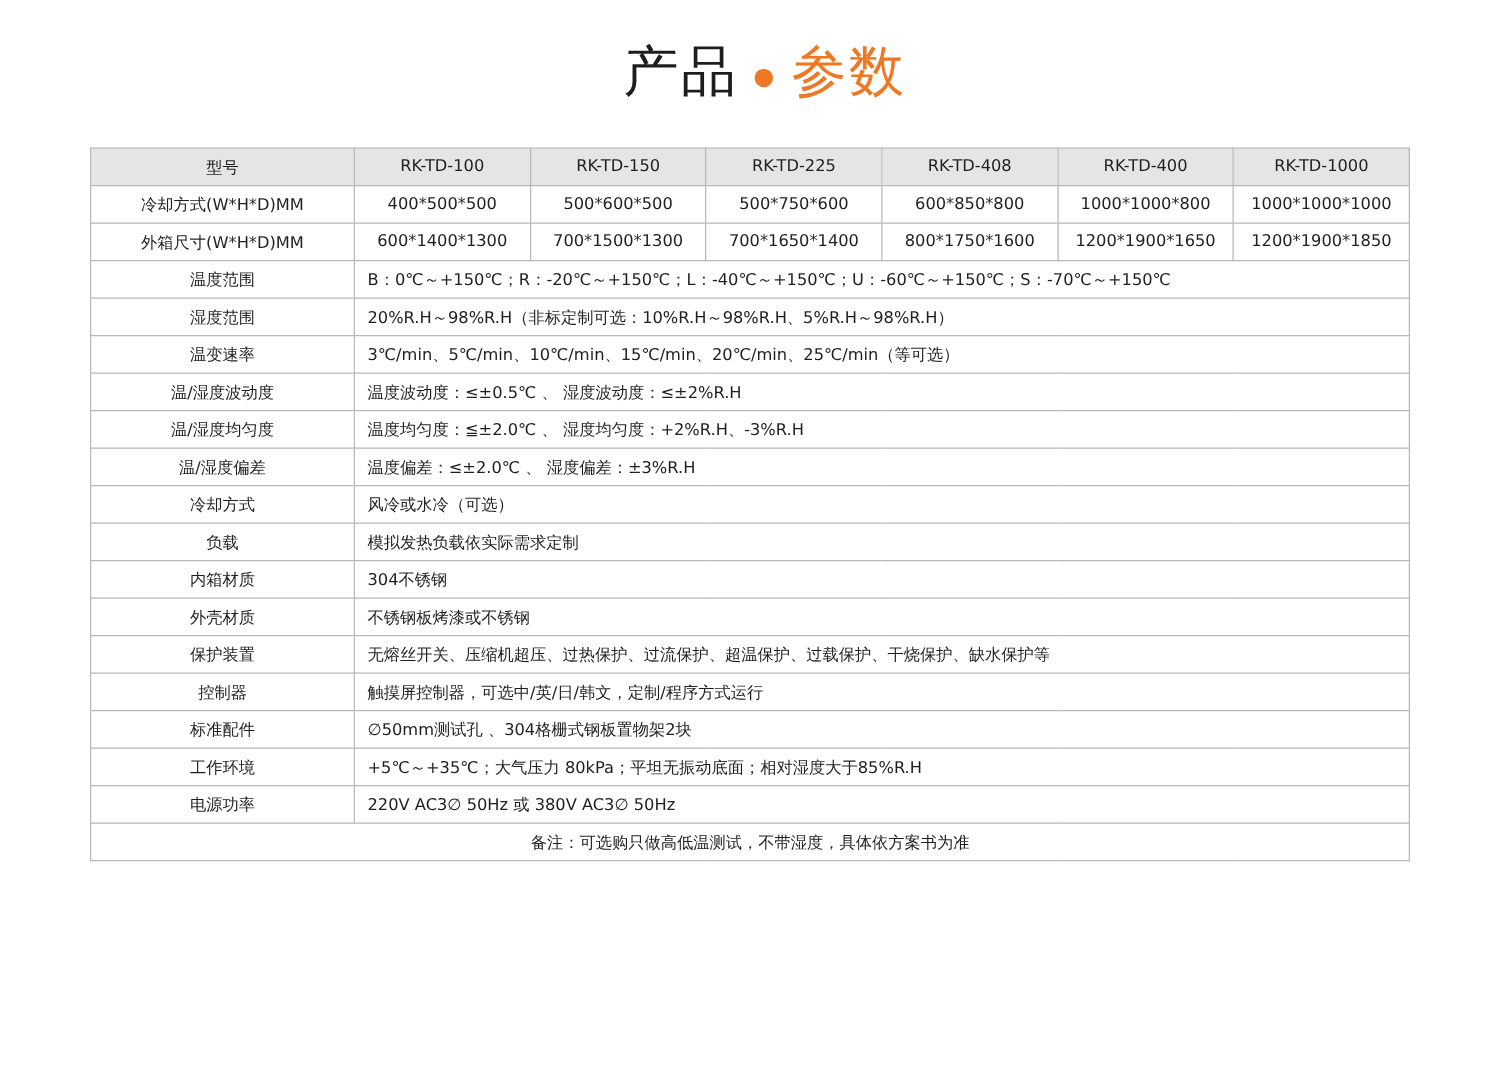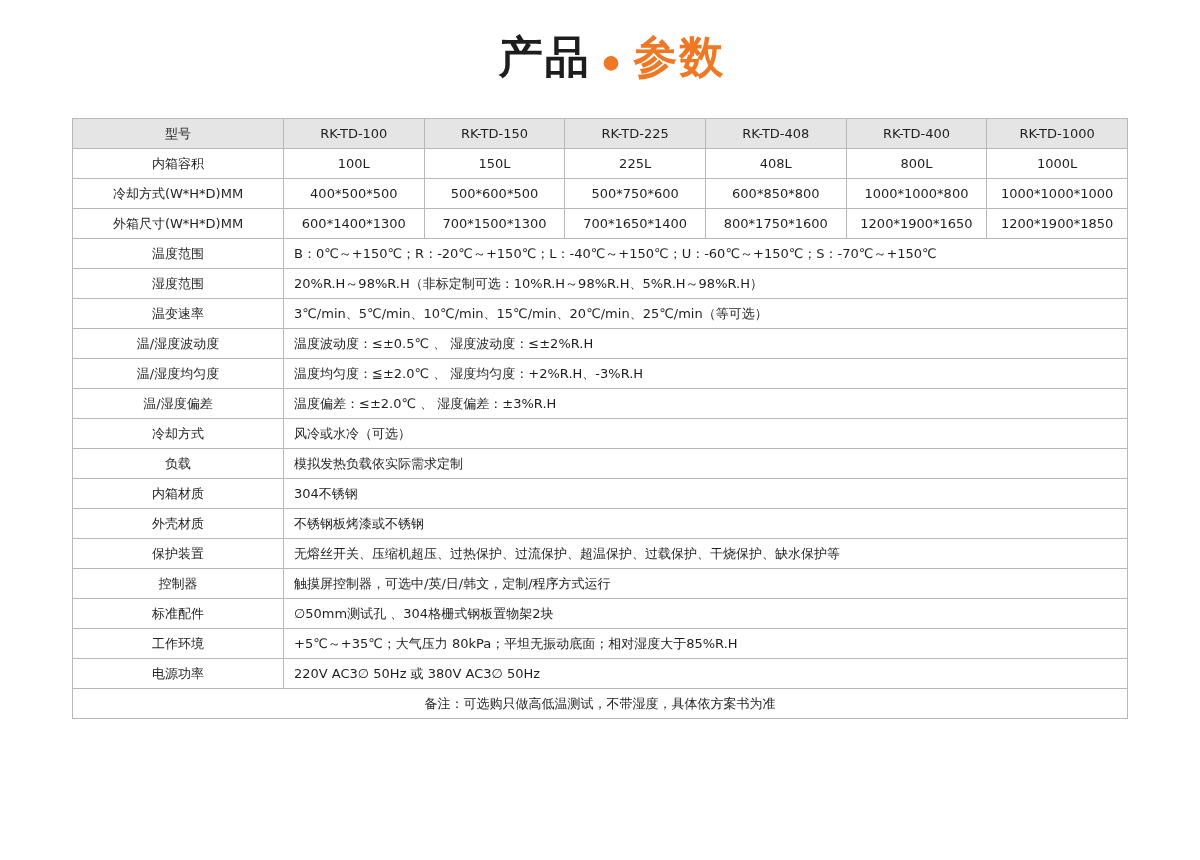--- a/index.html
+++ b/index.html
@@ -16,21 +16,21 @@
   }
   .page {
     position: relative;
     width: 1200px;
     height: 860px;
   }
   .title {
     text-align: center;
     padding-top: 28px;
     font-size: 44px;
-    font-weight: bold;
+    font-weight: normal;
     letter-spacing: 2px;
     font-family: "Liberation Serif", "DejaVu Serif", serif;
     margin-left: 24px;
   }
   .title .t-black { color: #1d1d1d; }
   .title .t-dot {
     color: #ee7824;
     font-size: 34px;
     vertical-align: middle;
     padding: 0 10px;
@@ -97,29 +97,20 @@
     <table class="spec">
       <tbody id="tbody">
           <tr class="hdr">
             <td class="label-col">型号</td>
             <td>RK-TD-100</td>
             <td>RK-TD-150</td>
             <td>RK-TD-225</td>
             <td>RK-TD-408</td>
             <td>RK-TD-400</td>
             <td>RK-TD-1000</td>
-          </tr>
-          <tr>
-            <td class="label-col">内箱容积</td>
-            <td class="val-center">100L</td>
-            <td class="val-center">150L</td>
-            <td class="val-center">225L</td>
-            <td class="val-center">408L</td>
-            <td class="val-center">800L</td>
-            <td class="val-center">1000L</td>
           </tr>
           <tr>
             <td class="label-col smallcaps">冷却方式(W*H*D)MM</td>
             <td class="val-center">400*500*500</td>
             <td class="val-center">500*600*500</td>
             <td class="val-center">500*750*600</td>
             <td class="val-center">600*850*800</td>
             <td class="val-center">1000*1000*800</td>
             <td class="val-center">1000*1000*1000</td>
           </tr>

